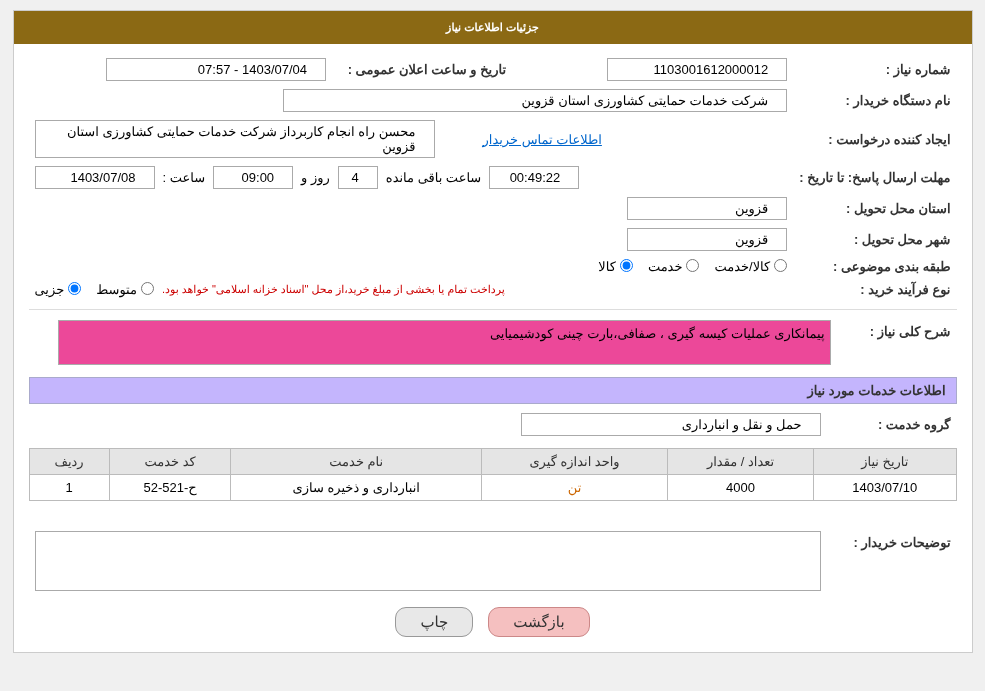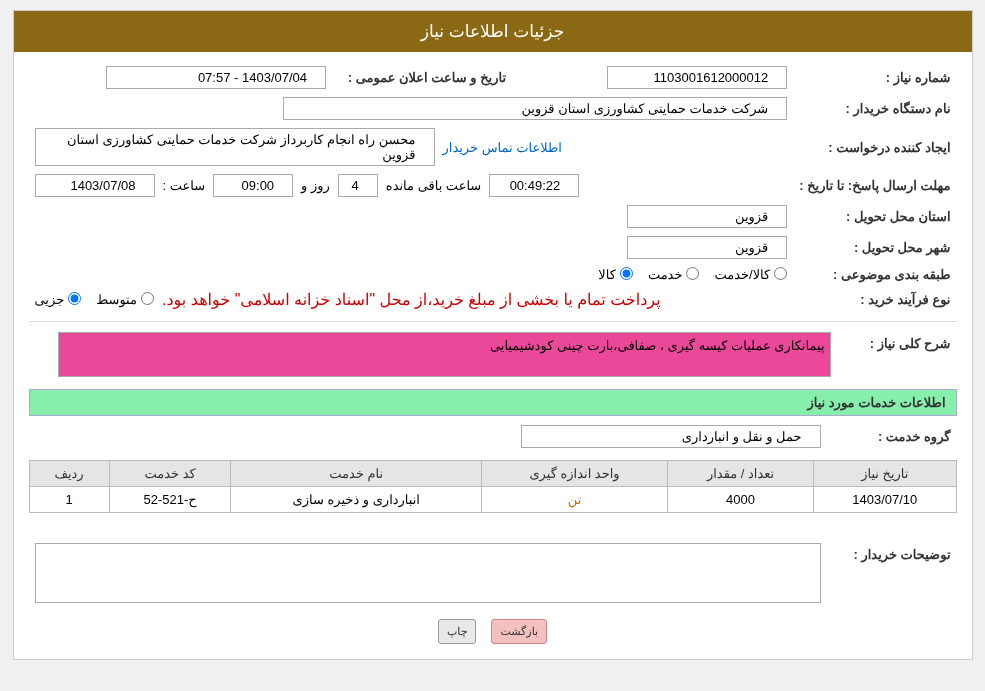--- a/index.html
+++ b/index.html
@@ -17,22 +17,22 @@
     .container {
       width: 960px;
       background: #fff;
       border: 1px solid #ccc;
     }
     .header {
       background: #8B6914;
       color: #fff;
       text-align: center;
       padding: 10px 0;
-      font-size: 17px;
-      font-weight: normal;
+      font-size: 11px;
+      font-weight: bold;
       letter-spacing: 1px;
     }
     .content {
       padding: 10px 15px 15px 15px;
     }
     .form-table {
       width: 100%;
       border-collapse: collapse;
       margin-bottom: 8px;
     }
@@ -59,54 +59,56 @@
       text-align: right;
     }
     .input-medium {
       width: 220px;
     }
     .input-num {
       width: 180px;
     }
     .link-blue {
       color: #0066cc;
+      text-decoration: underline;
       cursor: pointer;
+      margin-left: 40px;
     }
     .row-inline {
       display: flex;
       align-items: center;
       gap: 8px;
       flex-wrap: wrap;
       justify-content: flex-end;
     }
     .radio-group {
       display: flex;
       gap: 15px;
       align-items: center;
       direction: rtl;
     }
     .radio-item {
       display: flex;
       align-items: flex-start;
       gap: 4px;
     }
     .section-header {
-      background: #86efac;
+      background: #c4b5fd;
       border: 1px solid #aac;
       padding: 5px 10px;
       font-weight: bold;
       color: #333;
       margin-top: 8px;
       margin-bottom: 5px;
       text-align: right;
       font-size: 13px;
     }
     .note-text {
       color: #cc0000;
-      font-size: 16px;
+      font-size: 11px;
     }
     .textarea-box {
       width: 95%;
       border: 1px solid #aaa;
       background: #ec4899;
       padding: 5px;
       min-height: 50px;
       text-align: right;
       resize: vertical;
     }
@@ -141,25 +143,25 @@
       direction: rtl;
     }
     .buttons-row {
       text-align: center;
       margin-top: 12px;
       display: flex;
       justify-content: center;
       gap: 15px;
     }
     .btn {
-      padding: 5px 8px;
-      font-size: 11px;
+      padding: 5px 24px;
+      font-size: 15px;
       cursor: pointer;
       border: 1px solid #999;
-      border-radius: 3px;
+      border-radius: 11px;
       font-family: Tahoma, Arial, sans-serif;
     }
     .btn-print {
       background: #e8e8e8;
       color: #333;
     }
     .btn-back {
       background: #f5c0c0;
       color: #333;
       border-color: #c88;

